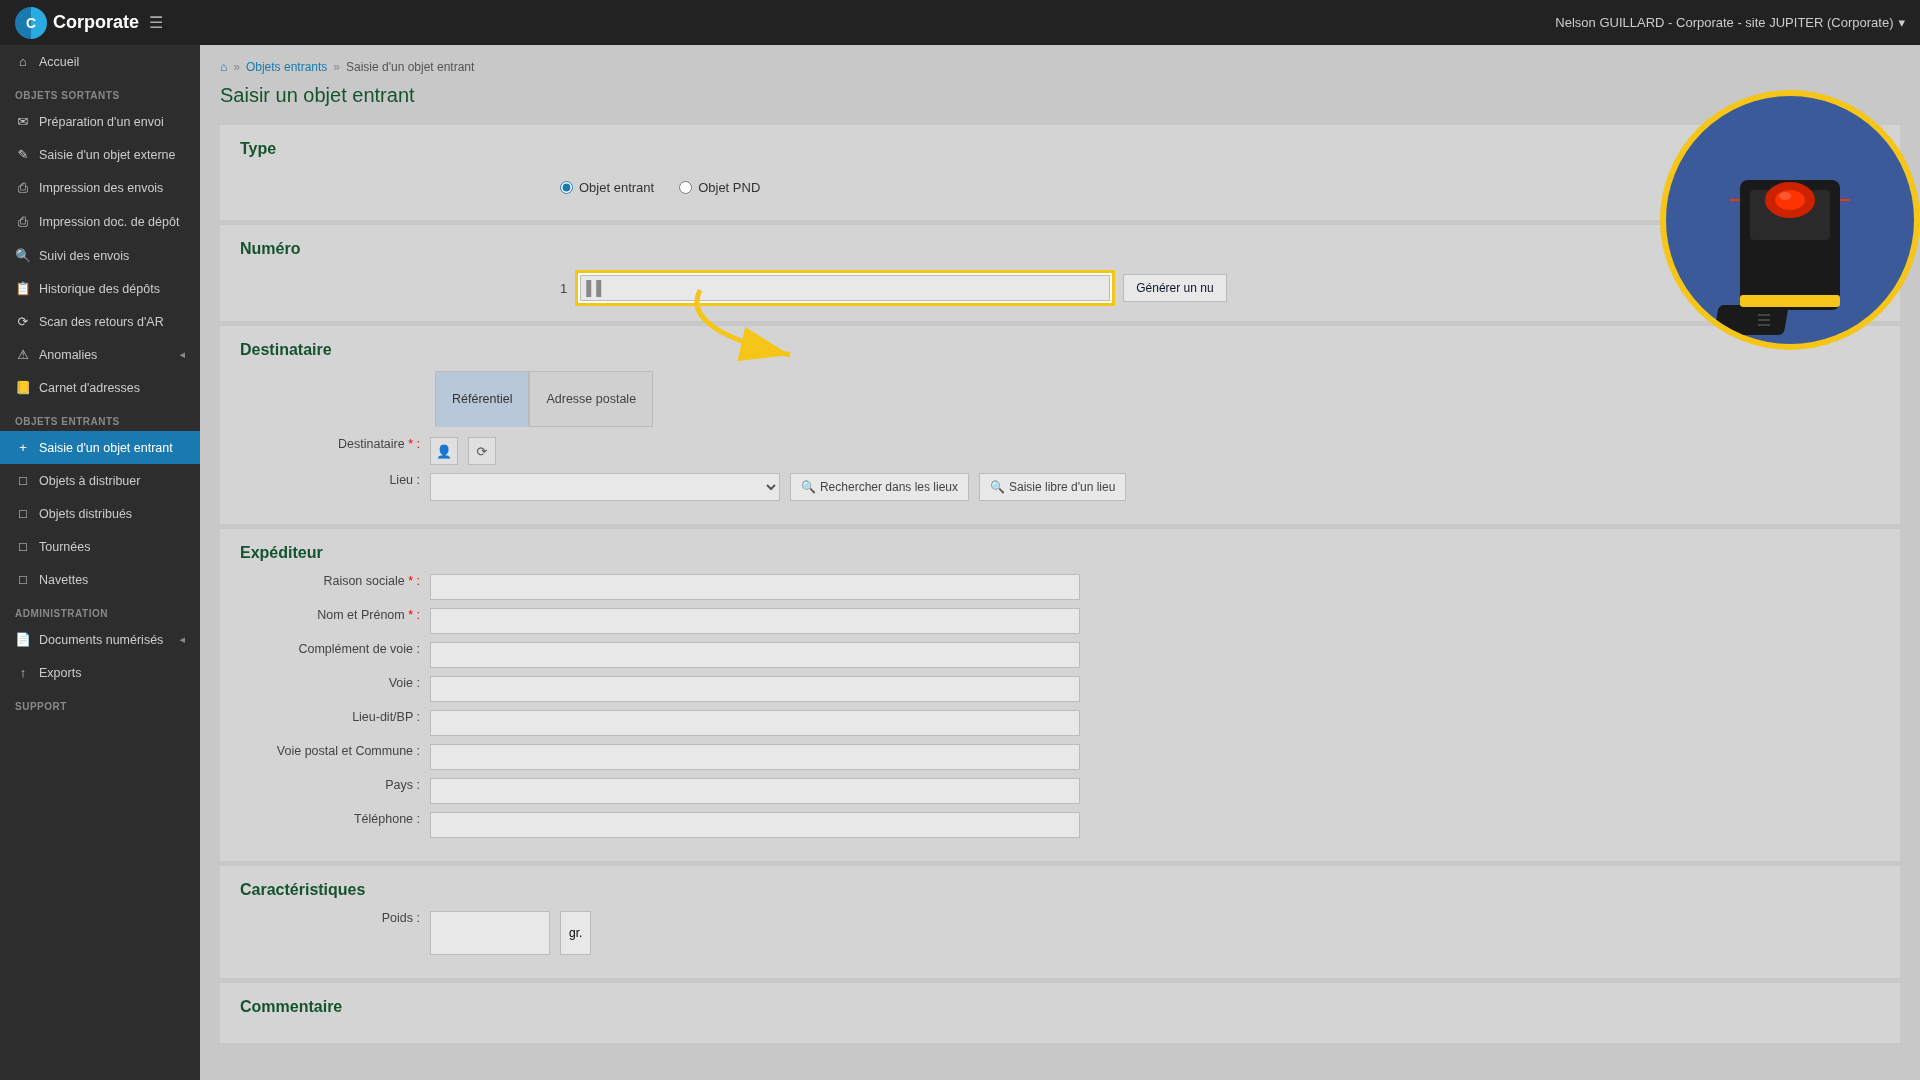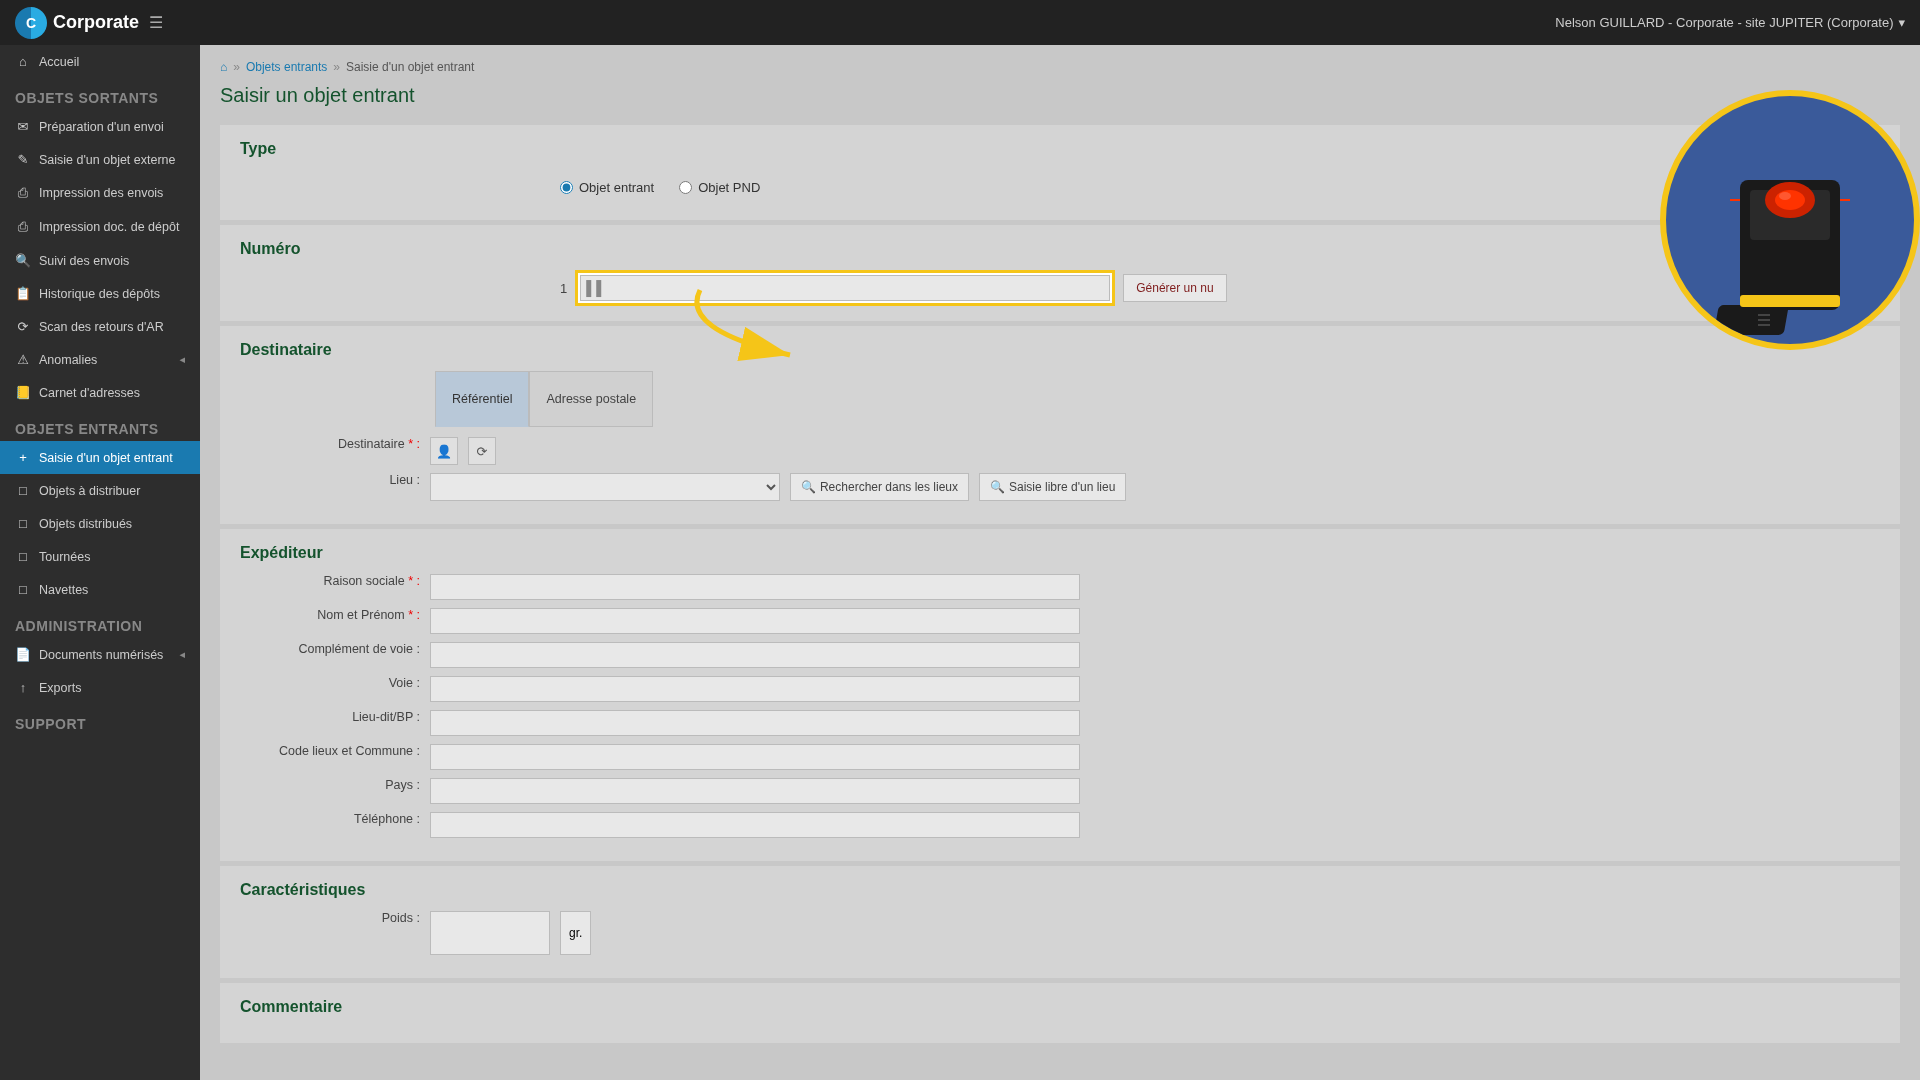--- a/index.html
+++ b/index.html
@@ -32,21 +32,21 @@
     
     .sidebar {
       background: #2d2d2d;
       width: 200px;
       position: fixed;
       top: 45px; left: 0; bottom: 0;
       overflow-y: auto;
       color: #ccc;
     }
     .sidebar-section-label {
-      font-size: 14px; font-weight: bold; color: #888;
+      font-size: 10px; font-weight: bold; color: #888;
       padding: 12px 15px 4px;
       text-transform: uppercase;
       letter-spacing: 0.5px;
     }
     .sidebar-item {
       display: flex; align-items: center; gap: 8px;
       padding: 9px 15px;
       cursor: pointer;
       color: #ccc;
       font-size: 12.5px;
@@ -128,21 +128,21 @@
       padding: 8px 8px 8px 28px;
       font-size: 13px;
       outline: none;
     }
     .generer-btn {
       background: #e8e8e8;
       border: 1px solid #bbb;
       padding: 6px 12px;
       cursor: pointer;
       font-size: 12px;
-      color: #7f1d1d;
+      color: #0f172a;
       white-space: nowrap;
     }
 
     
     .dest-tabs { display: flex; gap: 0; margin-bottom: 10px; padding-left: 0; }
     .dest-tab {
       padding: 20px 16px;
       background: #d0d0d0;
       border: 1px solid #bbb;
       cursor: pointer;
@@ -410,21 +410,21 @@
       <div class="form-label">Voie :</div>
       <input type="text" class="full-input" style="">
     </div>
 
     <div class="form-row">
       <div class="form-label">Lieu-dit/BP :</div>
       <input type="text" class="full-input" style="">
     </div>
 
     <div class="form-row">
-      <div class="form-label">Code lieux et Commune :</div>
+      <div class="form-label">Voie postal et Commune :</div>
       <input type="text" class="full-input" style="">
     </div>
 
     <div class="form-row">
       <div class="form-label">Pays :</div>
       <input type="text" class="full-input" style="">
     </div>
 
     <div class="form-row">
       <div class="form-label">Téléphone :</div>

